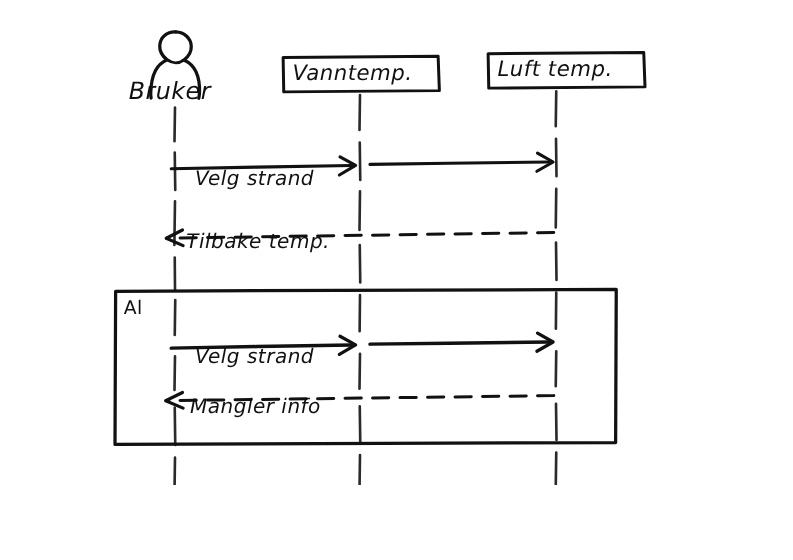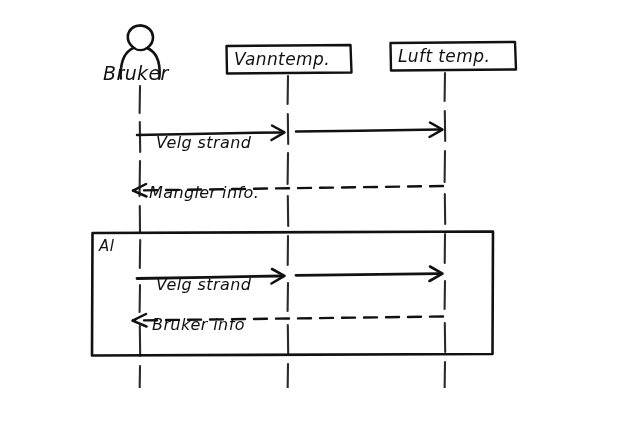--- a/index.html
+++ b/index.html
@@ -40,21 +40,20 @@
     font-size: 17px;
     font-style: italic;
   }
   .lbl-msg {
     font-size: 16px;
     font-style: italic;
     margin-top: 20px;
   }
   .lbl-frag {
     font-size: 15px;
-    font-style: italic;
   }
 </style>
 </head>
 <body>
 
 <div id="canvas">
 
   <svg id="sketch" viewBox="0 0 634 448" xmlns="http://www.w3.org/2000/svg">
 
     <g>
@@ -132,21 +131,21 @@
   </svg>
 
   <div class="hand-text lbl-actor" style="left:103px; top:62px;">Bruker</div>
 
   <div class="hand-text lbl-box" style="left:398px; top:46px;">Luft temp.</div>
 
   <div class="hand-text lbl-box" style="left:234px; top:49px;">Vanntemp.</div>
 
   <div class="hand-text lbl-msg" style="left:156px; top:113px;">Velg strand</div>
 
-  <div class="hand-text lbl-msg" style="left:149px; top:163px;">Mangler info.</div>
+  <div class="hand-text lbl-msg" style="left:149px; top:163px;">Tilbake temp.</div>
 
   <div class="hand-text lbl-frag" style="left:99px; top:237px;">Al</div>
 
   <div class="hand-text lbl-msg" style="left:156px; top:255px;">Velg strand</div>
 
-  <div class="hand-text lbl-msg" style="left:152px; top:295px;">Bruker info</div>
+  <div class="hand-text lbl-msg" style="left:152px; top:295px;">Mangler info</div>
 
 </div>
 
 </body></html>

